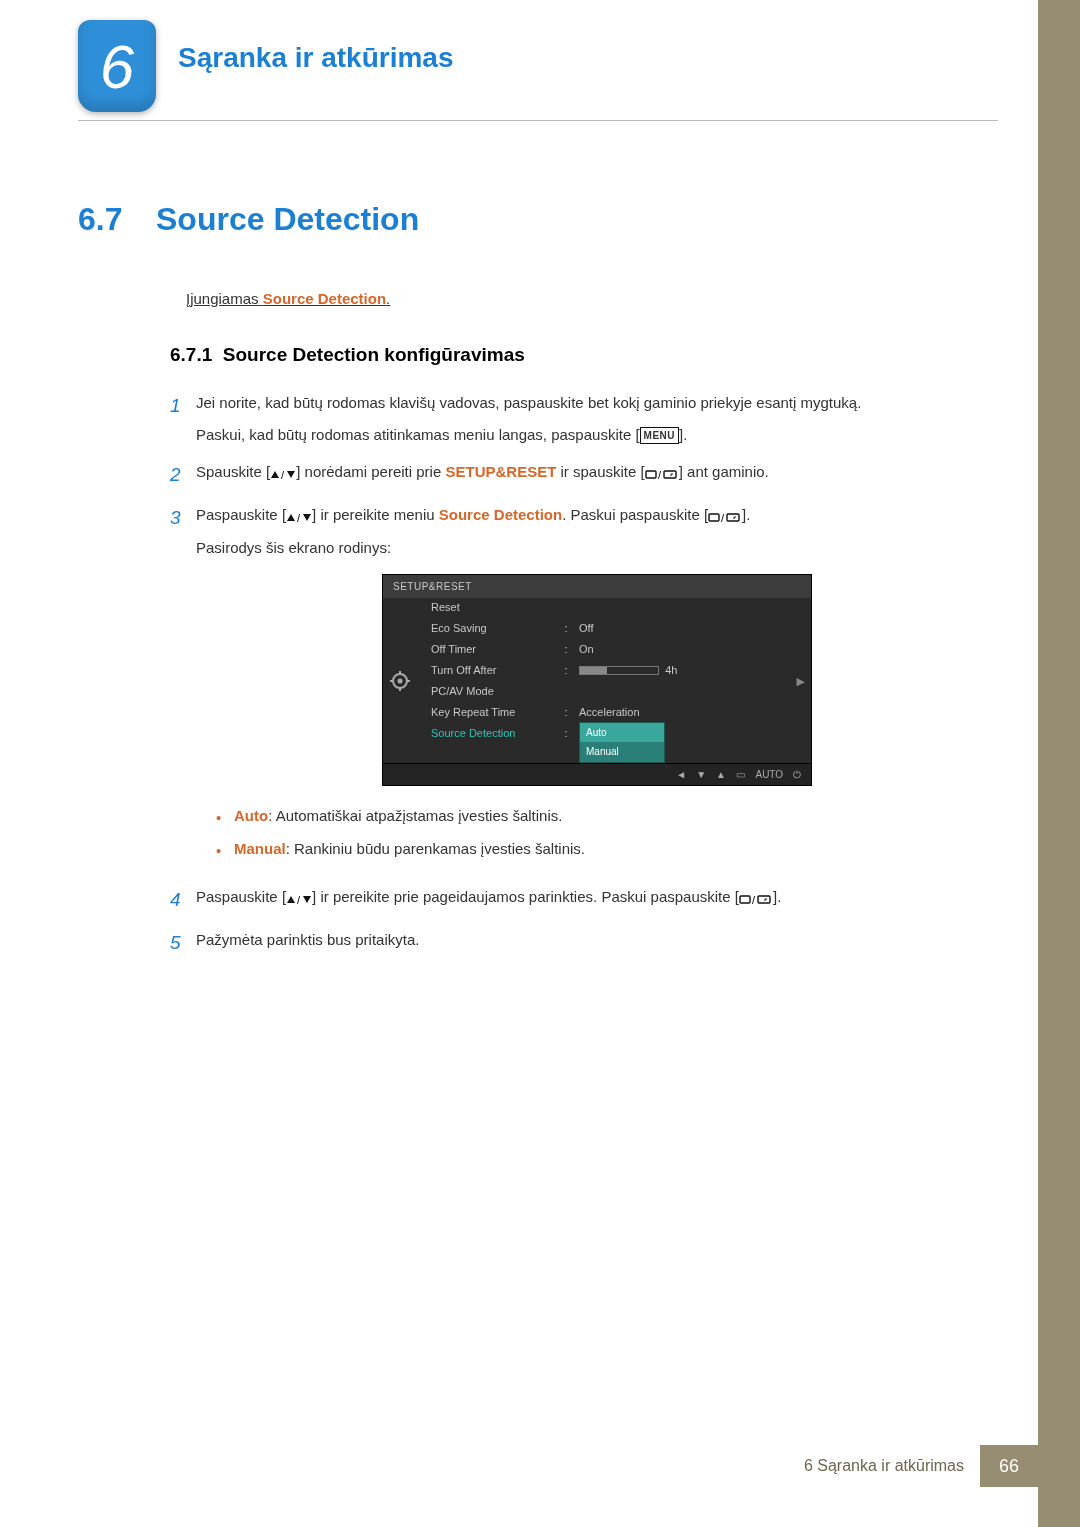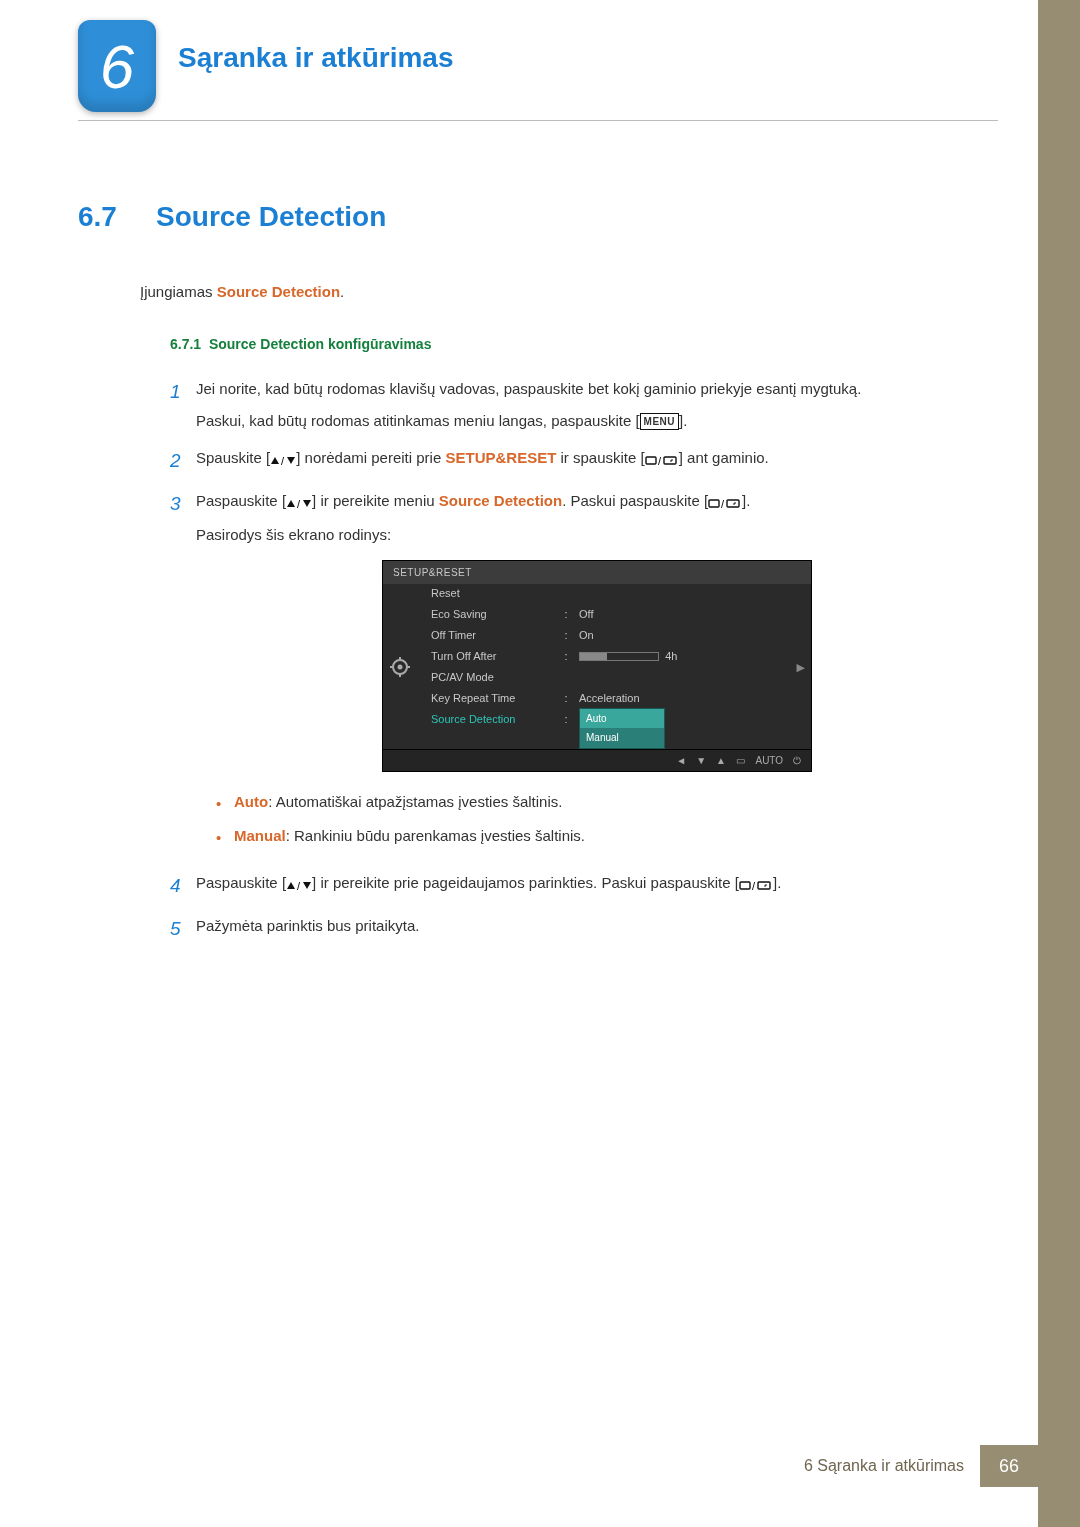--- a/index.html
+++ b/index.html
@@ -56,25 +56,25 @@
   }
   .content {
     position: absolute;
     top: 195px;
     left: 78px;
     width: 920px;
     font-size: 15px;
     line-height: 1.55;
     color: #333;
   }
-  .h2 { font-size: 28px; color: #1b7fd4; font-weight: bold; margin-bottom: 42px; }
+  .h2 { font-size: 32px; color: #1b7fd4; font-weight: bold; margin-bottom: 42px; }
   .h2 .num { display:inline-block; width: 78px; }
-  .intro { margin-left: 62px; margin-bottom: 30px; }
+  .intro { margin-left: 108px; margin-bottom: 30px; text-decoration: underline; }
   .orange { color: #d8672a; font-weight: bold; }
-  .h3 { margin-left: 92px; font-size: 14px; color: #15803d; font-weight: bold; margin-bottom: 22px; }
+  .h3 { margin-left: 92px; font-size: 19px; color: #000000; font-weight: bold; margin-bottom: 22px; }
   .steps { margin-left: 92px; }
   .step { display: flex; margin-bottom: 14px; }
   .stepnum { flex: 0 0 26px; color: #1b7fd4; font-size: 19px; font-style: italic; font-weight: 400; }
   .steptxt { flex: 1; }
   .menu-label {
     display:inline-block; border:1px solid #111; padding:0 3px; font-size:10px;
     font-weight:bold; letter-spacing:0.5px; vertical-align:1px;text-align:right;
   }
   .kbd-icons { display:inline-block; vertical-align:-2px; }
   .kbd-icons svg { vertical-align: -2px; }

